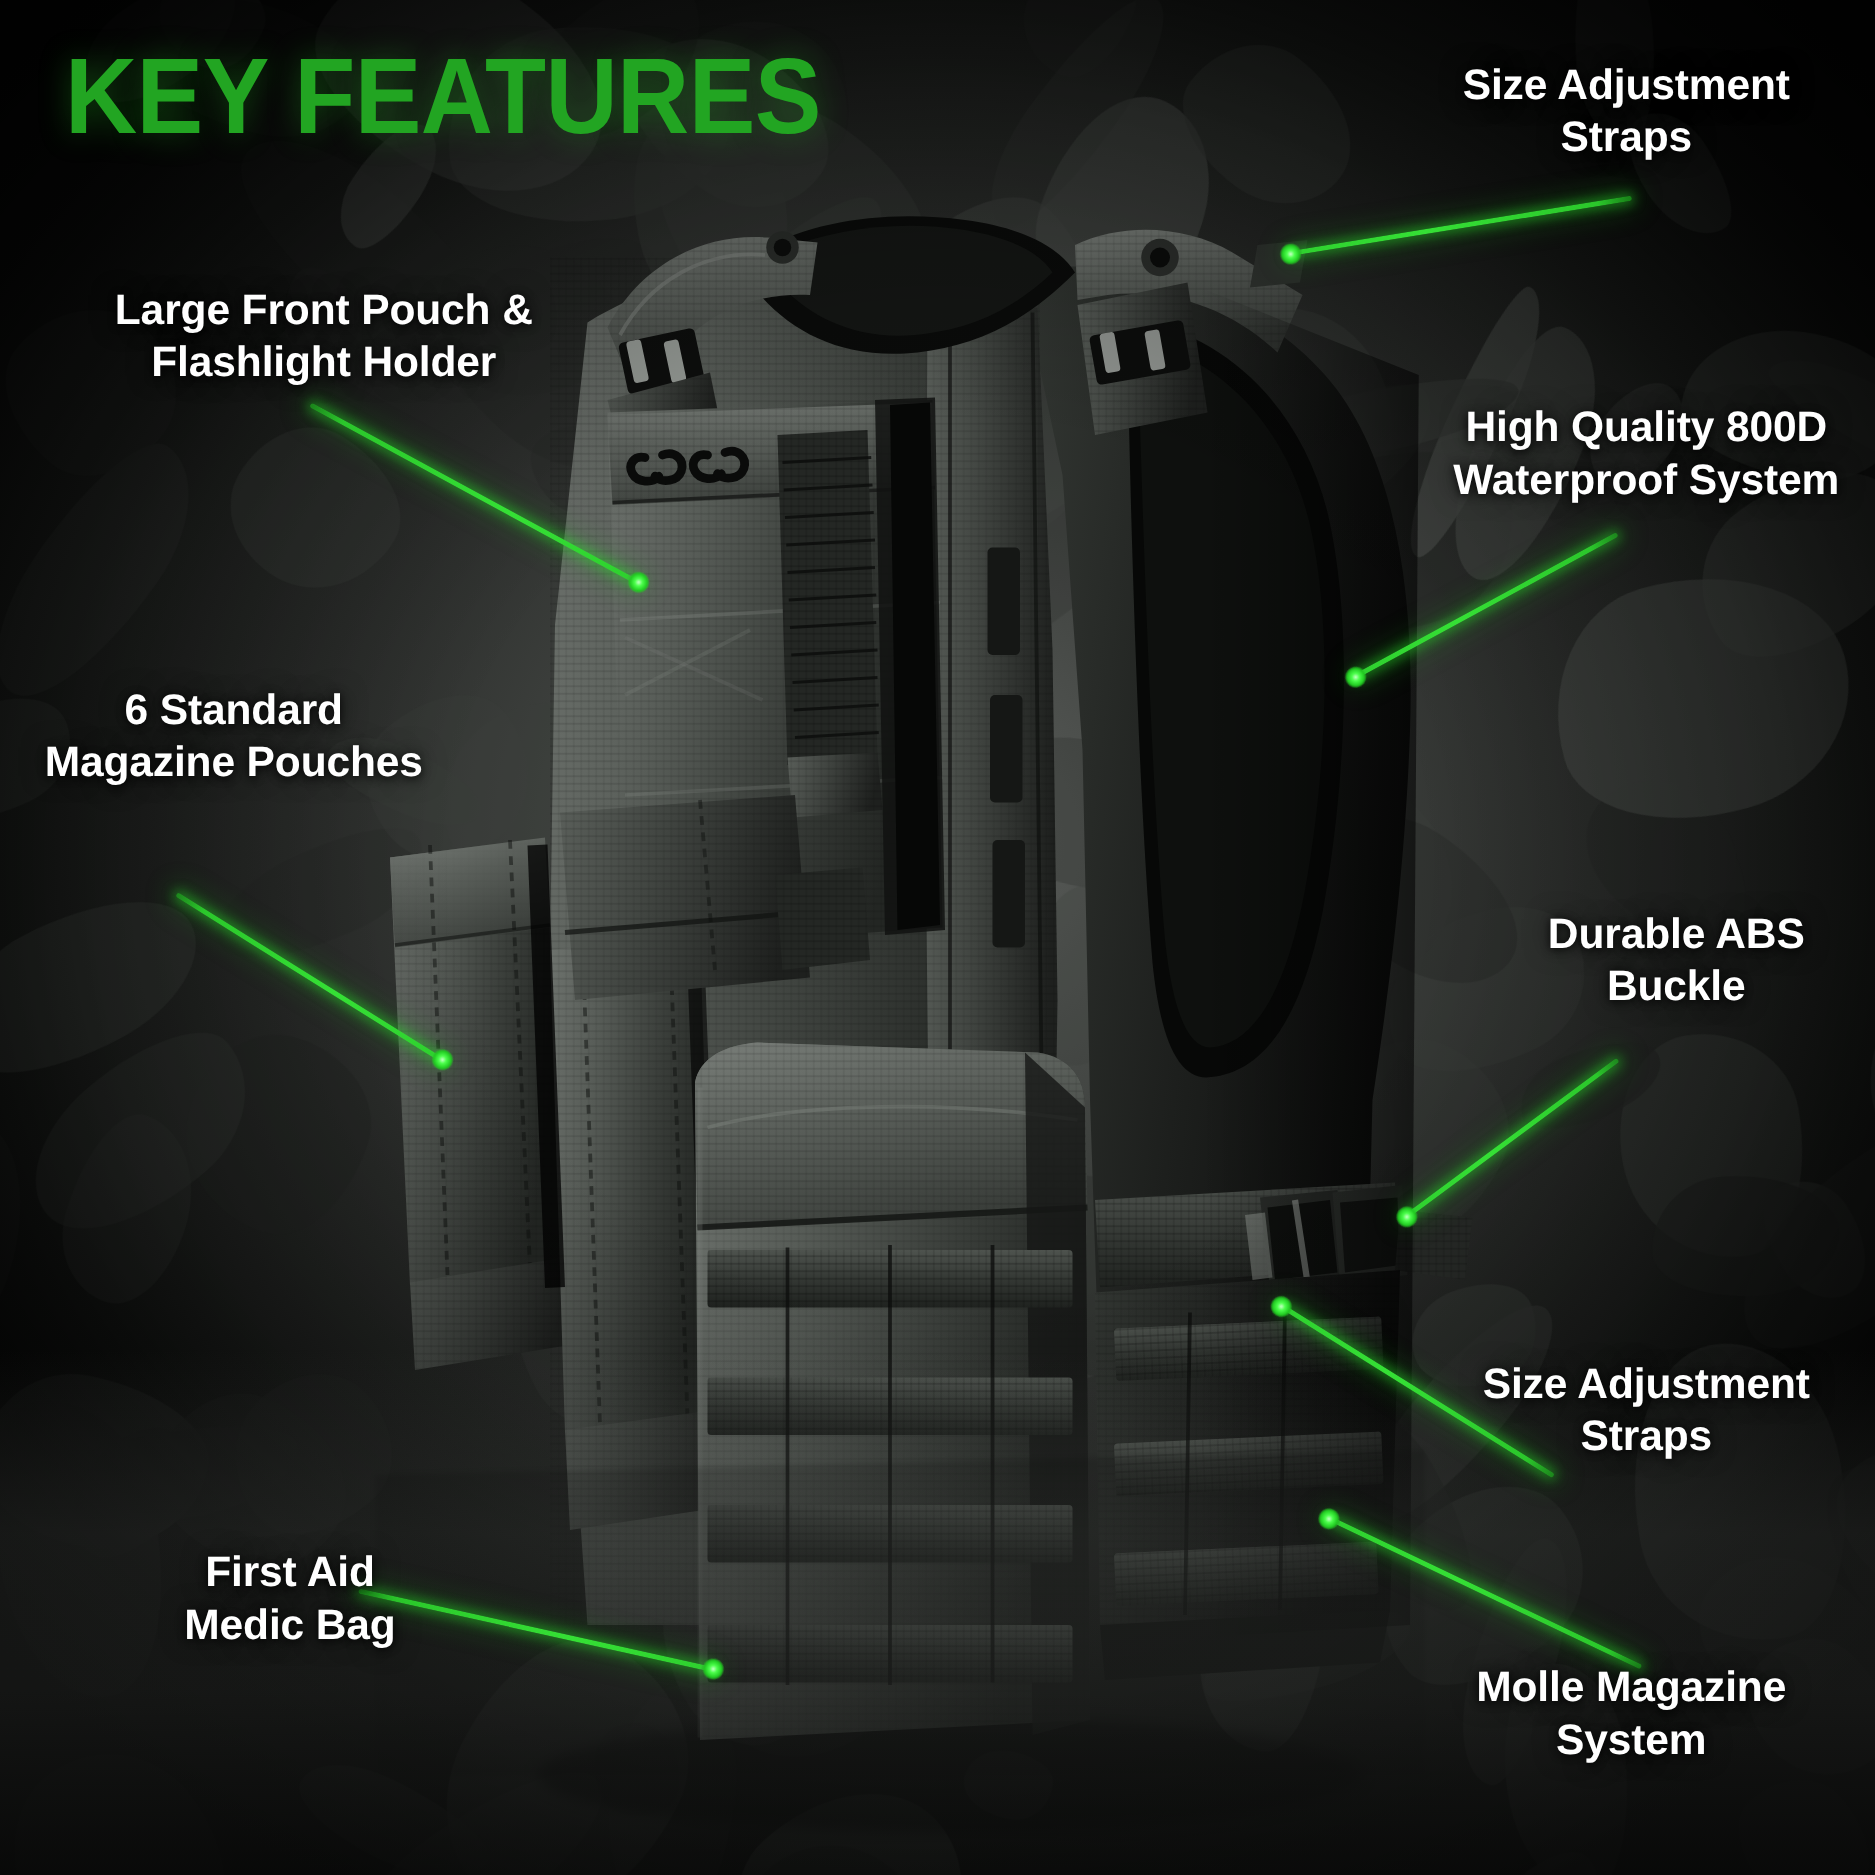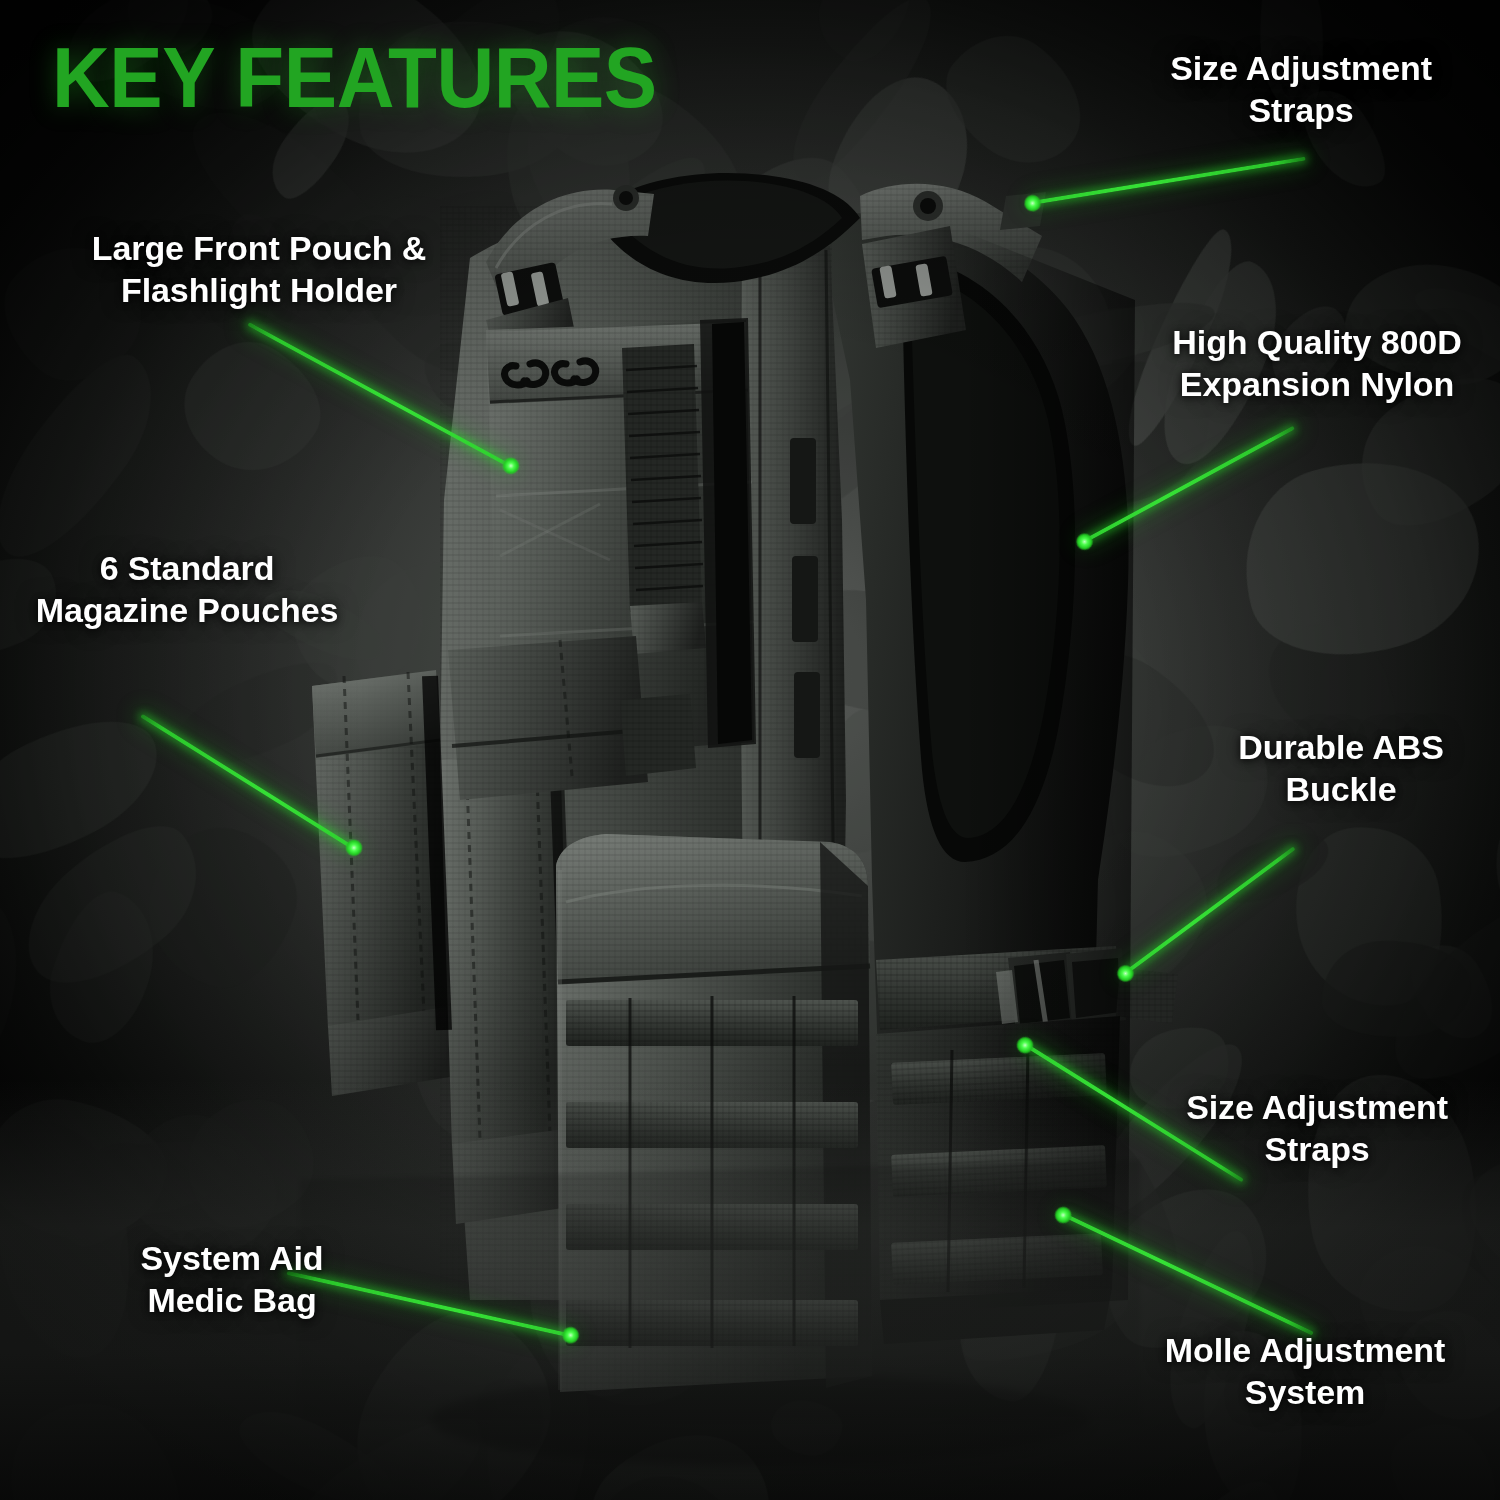--- a/index.html
+++ b/index.html
@@ -515,28 +515,28 @@
       <div class="laser" style="left: 1062px; top: 1212px; width: 278px; transform: rotate(25.5deg);">
         <i class="dot"></i>
       </div>
     </div>
   <div id="labels">
       <div class="label ctr" style="left: 1136px; top: 48px; width: 330px;">Size Adjustment
 Straps</div>
       <div class="label ctr" style="left: 62px; top: 228px; width: 394px;">Large Front Pouch &amp;
 Flashlight Holder</div>
       <div class="label ctr" style="left: 1152px; top: 322px; width: 330px;">High Quality 800D
-Expansion Nylon</div>
+Waterproof System</div>
       <div class="label ctr" style="left: 22px; top: 548px; width: 330px;">6 Standard
 Magazine Pouches</div>
       <div class="label ctr" style="left: 1196px; top: 727px; width: 290px;">Durable ABS
 Buckle</div>
       <div class="label ctr" style="left: 1152px; top: 1087px; width: 330px;">Size Adjustment
 Straps</div>
-      <div class="label ctr" style="left: 92px; top: 1238px; width: 280px;">System Aid
+      <div class="label ctr" style="left: 92px; top: 1238px; width: 280px;">First Aid
 Medic Bag</div>
-      <div class="label ctr" style="left: 1140px; top: 1330px; width: 330px;">Molle Adjustment
+      <div class="label ctr" style="left: 1140px; top: 1330px; width: 330px;">Molle Magazine
 System</div>
     </div>
 
   <div class="title">KEY FEATURES</div>
 
 </div>
 
 </body></html>

